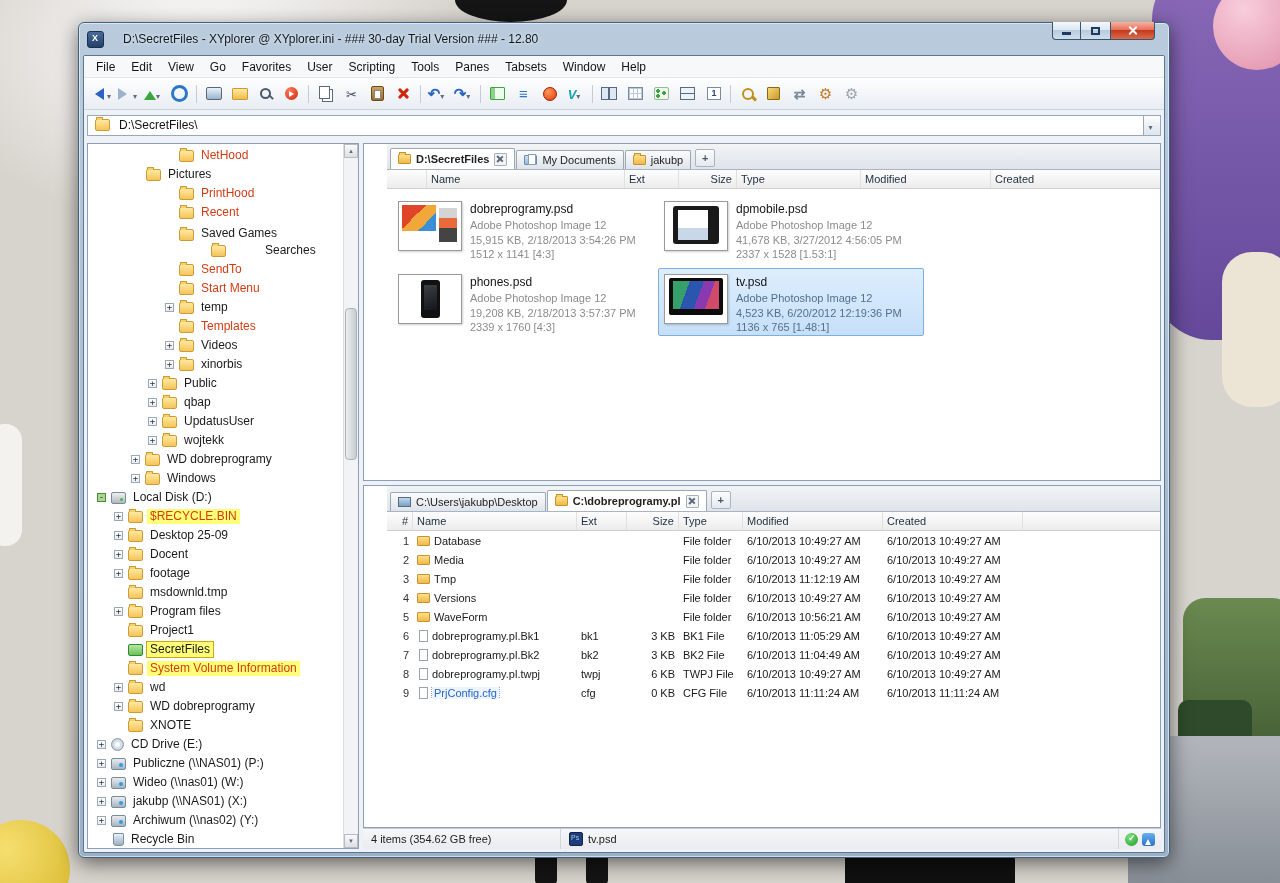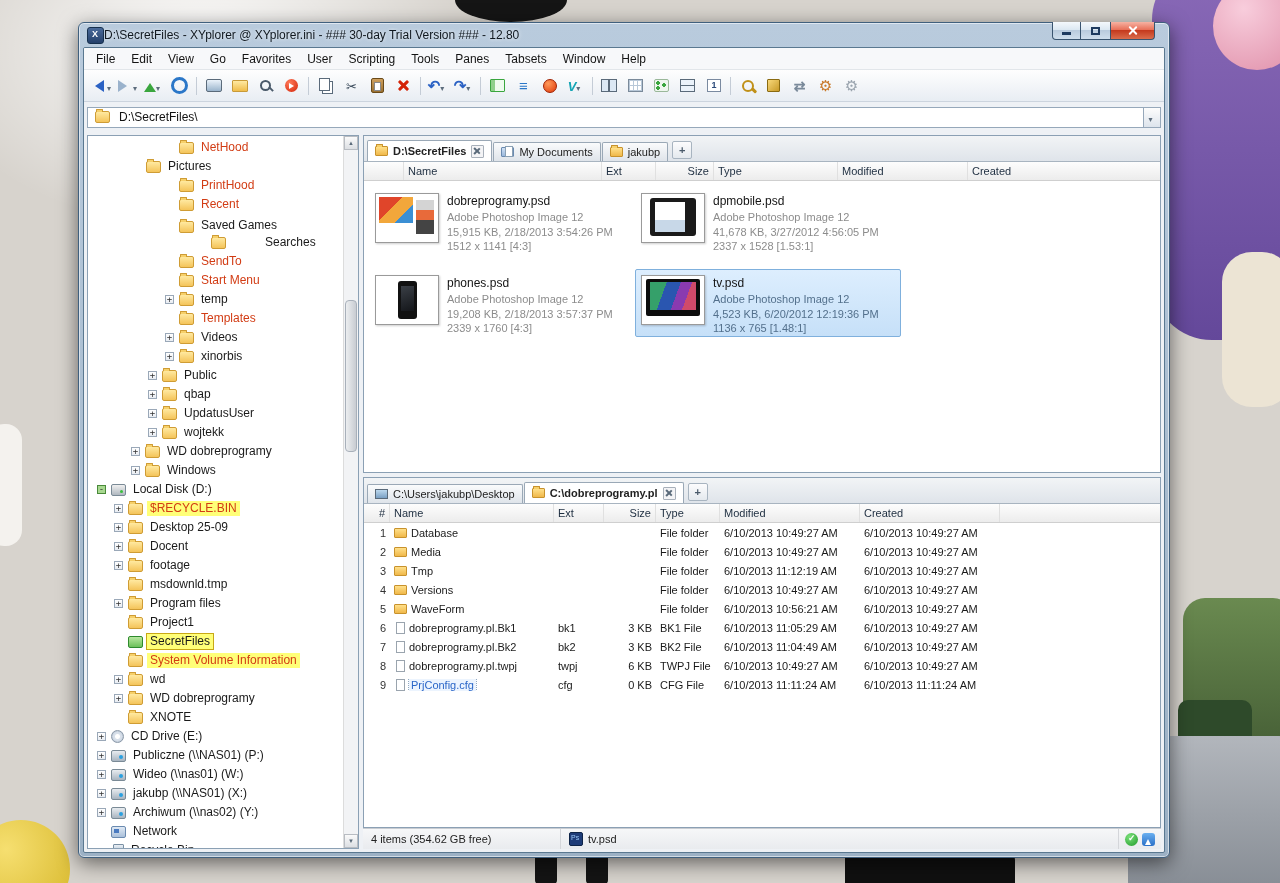--- a/index.html
+++ b/index.html
@@ -24,21 +24,21 @@
   .d-leg1{left:535px;top:850px;width:22px;height:34px;background:#141414;border-radius:4px;}
   .d-leg2{left:586px;top:850px;width:22px;height:34px;background:#141414;border-radius:4px;}
   .d-whiteblob{left:-12px;top:424px;width:34px;height:122px;background:#f4f2ee;border-radius:16px;}
 
   
   .window{position:absolute;left:78px;top:22px;width:1092px;height:836px;z-index:2;
     background:linear-gradient(#b9cbdd,#9cb1c5);
     border:1px solid #40607e;border-radius:6px;
     box-shadow:inset 0 0 0 1px rgba(255,255,255,.55),0 5px 20px rgba(0,0,0,.55);
     display:flex;flex-direction:column;padding:0 4px 4px;box-sizing:border-box;}
-  .titlebar{height:24px;display:flex;align-items:center;gap:0;padding:0 4px;position:relative;flex:none;}
+  .titlebar{height:32px;display:flex;align-items:center;gap:19px;padding:0 4px;position:relative;flex:none;}
   .appicon{width:15px;height:15px;flex:none;border-radius:3px;border:1px solid #16304e;
     background:linear-gradient(#4a6a9a,#24406a);position:relative;}
   .appicon::after{content:"X";position:absolute;left:4px;top:1px;font-size:9px;font-weight:bold;color:#fff;}
   .title{font-size:12px;color:#10181f;text-shadow:0 0 4px rgba(255,255,255,.95);white-space:nowrap;overflow:hidden;padding-right:120px;}
   .caption{position:absolute;right:10px;top:-1px;display:flex;}
   .cbtn{width:29px;height:18px;border:1px solid #39546f;border-top:none;display:flex;align-items:center;justify-content:center;
     background:linear-gradient(#f4f8fc 0%,#dce8f2 45%,#b9cbdd 50%,#cfdeec 100%);box-sizing:border-box;}
   .cbtn.min{border-radius:0 0 0 4px;}
   .cbtn.max{border-left:none;border-right:none;}
   .cbtn.close{width:45px;border-radius:0 0 4px 0;
@@ -160,21 +160,21 @@
   .sarrow{height:14px;flex:none;background:linear-gradient(#fafafa,#dcdfe3);border:1px solid #b8bcc2;
     box-sizing:border-box;display:flex;align-items:center;justify-content:center;}
   .sarrow.up::before{content:"▲";font-size:6px;color:#5a6a7a;}
   .sarrow.down::before{content:"▼";font-size:6px;color:#5a6a7a;}
   .strack{flex:1;position:relative;}
   .sthumb{position:absolute;left:1px;top:150px;width:10px;height:150px;border:1px solid #a8b0ba;border-radius:4px;
     background:linear-gradient(90deg,#eceef0,#c8ccd2);}
 
   
   .rightcol{flex:1;display:flex;flex-direction:column;min-width:0;}
-  .panel{background:#fff;border:1px solid #8ba0b4;display:flex;flex-direction:column;min-height:0;box-sizing:border-box;}
+  .panel{background:#fff;border:1px solid #8ba0b4;display:flex;flex-direction:column;min-height:0;box-sizing:border-box;padding-left:23px;}
   .panel.top{height:338px;flex:none;}
   .panel.bottom{flex:1;}
 
   .tabbar{height:23px;flex:none;background:linear-gradient(#f2f4f6,#dfe4ea);border-bottom:1px solid #a8b4c0;
     display:flex;align-items:flex-end;padding:2px 2px 0 3px;}
   .tabs{display:flex;align-items:flex-end;gap:1px;}
   .tab{height:19px;display:flex;align-items:center;gap:5px;padding:0 7px;border:1px solid #9aa8b6;border-bottom:none;
     border-radius:2px 2px 0 0;background:linear-gradient(#fafbfc,#dfe4ea);font-size:11px;color:#222;box-sizing:border-box;}
   .tab.active{height:21px;background:#fff;font-weight:bold;}
   .tabicon{width:13px;height:10px;position:relative;flex:none;box-sizing:border-box;}
@@ -197,21 +197,21 @@
   .hcell{display:flex;align-items:center;padding:0 4px;border-right:1px solid #e0e0e0;box-sizing:border-box;flex:none;}
   .c-sp{width:40px;}
   .c-name{width:198px;}
   .c-ext{width:54px;}
   .c-size{width:58px;justify-content:flex-end;}
   .c-type{width:124px;}
   .c-mod{width:130px;}
   .c-cre{width:210px;}
 
   
-  .fgrid{flex:1;display:grid;grid-template-columns:266px 266px;align-content:start;row-gap:14px;
+  .fgrid{flex:1;display:grid;grid-template-columns:266px 266px;align-content:start;row-gap:5px;
     padding:6px 0 0 5px;overflow:hidden;}
   .fitem{display:flex;gap:8px;padding:5px;height:68px;border:1px solid transparent;box-sizing:border-box;}
   .fitem.selected{background:linear-gradient(#ddeefe,#c6e0f8);border-color:#7fb0dd;border-radius:2px;}
   .thumb{width:62px;height:48px;flex:none;border:1px solid #9a9a9a;background:#fff;position:relative;
     box-shadow:1px 1px 2px rgba(0,0,0,.2);}
   .thumb-dobreprogramy::before{content:"";position:absolute;left:3px;top:3px;width:34px;height:26px;
     background:linear-gradient(135deg,#e0452a 0 40%,#f2a73b 40% 70%,#3b8fd4 70%);}
   .thumb-dobreprogramy::after{content:"";position:absolute;right:4px;top:6px;width:18px;height:34px;
     background:linear-gradient(#d4d4d4 0 30%,#e86a3a 30% 60%,#444 60%);}
   .thumb-dpmobile::before{content:"";position:absolute;left:8px;top:4px;width:46px;height:38px;background:#1a1a1a;border-radius:3px;}
@@ -696,25 +696,20 @@
               <span class="ticon ic-netdrive"></span>
               <span class="tlabel">jakubp (\\NAS01) (X:)</span>
             </div>
 
             <div class="trow" style="padding-left: 9px;">
               <span class="expander">+</span>
               <span class="ticon ic-netdrive"></span>
               <span class="tlabel">Archiwum (\\nas02) (Y:)</span>
             </div>
 
-            <div class="trow" style="padding-left: 9px;">
-              <span class="expander"></span>
-              <span class="ticon ic-network"></span>
-              <span class="tlabel">Network</span>
-            </div>
 
             <div class="trow" style="padding-left: 9px;">
               <span class="expander"></span>
               <span class="ticon ic-recycle"></span>
               <span class="tlabel">Recycle Bin</span>
             </div>
           </div>
         <div class="vscroll">
           <div class="sarrow up"></div>
           <div class="strack">

